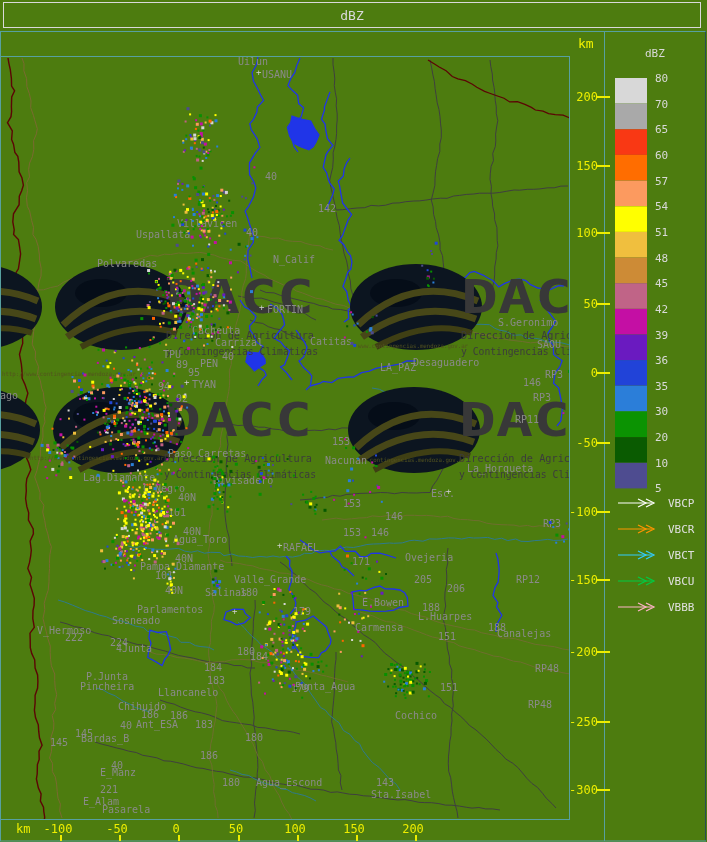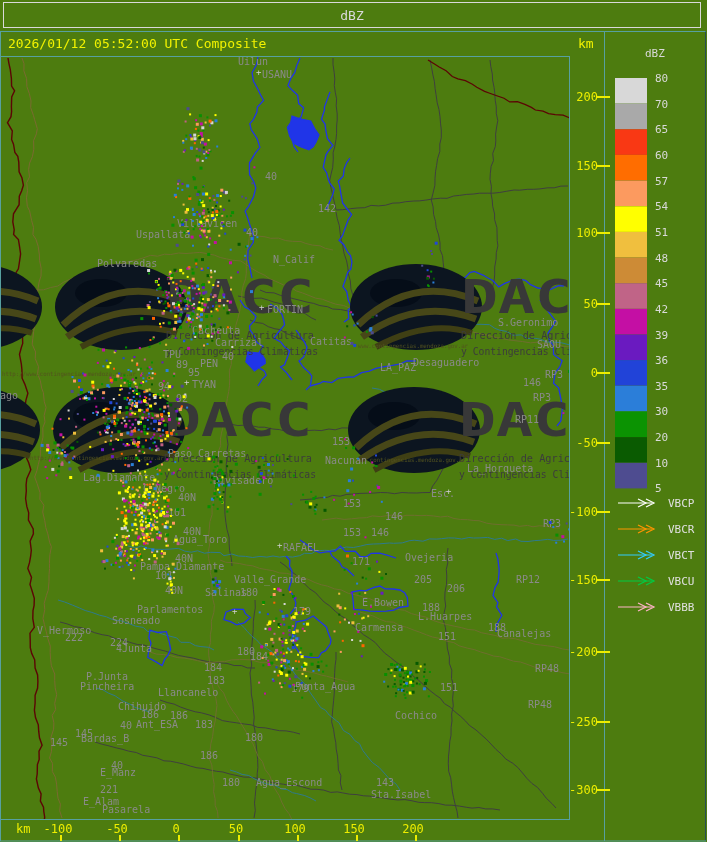--- a/index.html
+++ b/index.html
@@ -13,21 +13,20 @@
   svg{position:absolute;left:0;top:0;}
   svg text{font-family:"DejaVu Sans Mono",monospace;}
 </style>
 </head>
 <body>
 
 <div class="screen">
   <div class="title-box">
     <span>dBZ</span>
   </div>
-  <div class="ts">2026/01/12 05:52:00 UTC Composite</div>
   <div class="km-top">km</div>
   <svg id="scene" width="707" height="842" viewBox="0 0 707 842">
       <defs>
         <clipPath id="mapclip">
           <rect x="1" y="57" width="568" height="762"></rect>
         </clipPath>
       </defs>
       <g clip-path="url(#mapclip)">
         <path d="M333,58L333.0,64.6L334.2,72.5L334.8,79.0L334.3,85.6L335.3,92.4L336.6,98.8L336.2,105.8L337.2,113.9L337.2,120.0L336.6,126.1L336.6,133.4L336.0,139.3L334.7,147.0L333.1,152.7L333.3,159.2L332.7,167.5L331.3,173.1L329.7,180.3L330.9,187.5L332.8,195.7L334.5,203.1L336.0,210.0" stroke="#3f3f3f" stroke-width="1" fill="none"></path>
         <path d="M336,210L342.5,209.7L350.3,208.7L357.1,208.0L364.6,207.7L371.1,205.4L378.5,205.9L385.6,205.2L392.8,203.1L399.2,202.9L405.8,201.7L413.8,201.0L419.2,200.9L425.8,200.1L432.5,199.0L440.6,198.2L447.1,198.3L453.6,196.0L459.4,195.4L466.7,194.4L473.6,194.0L479.4,193.2L487.5,193.2L492.7,193.2L499.7,192.5L506.2,191.3L514.1,190.0L519.6,190.2L527.7,189.3L533.5,189.3L539.9,188.9L547.7,187.8L554.2,187.8L560.9,186.1L568.0,186.0" stroke="#3f3f3f" stroke-width="1" fill="none"></path>

